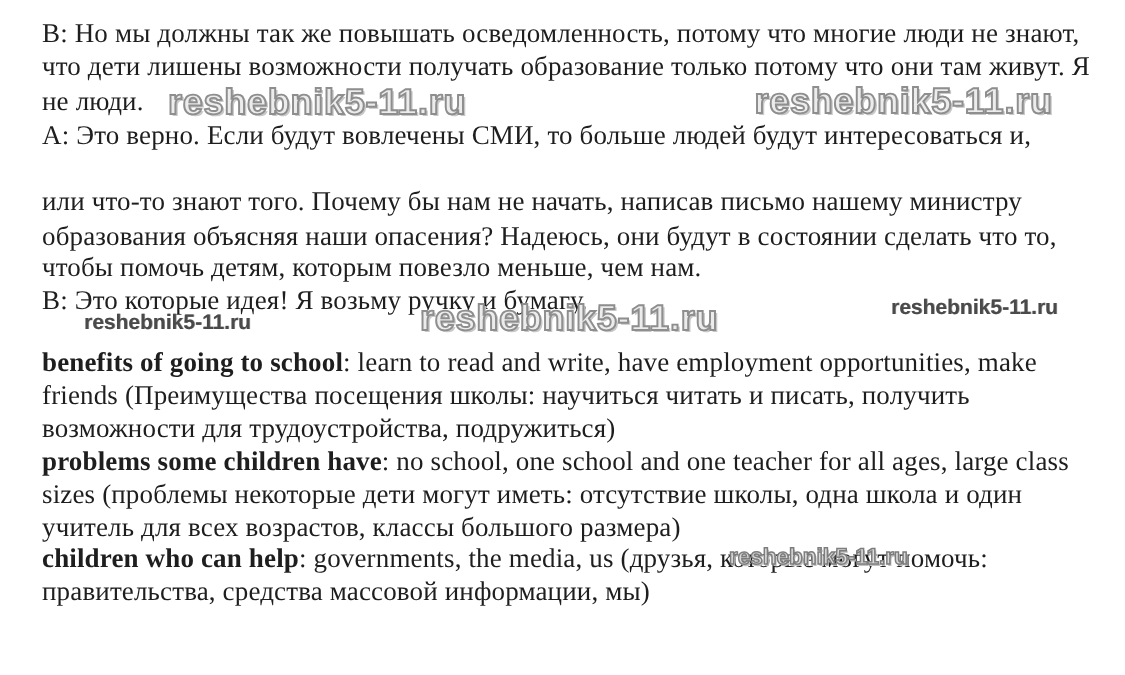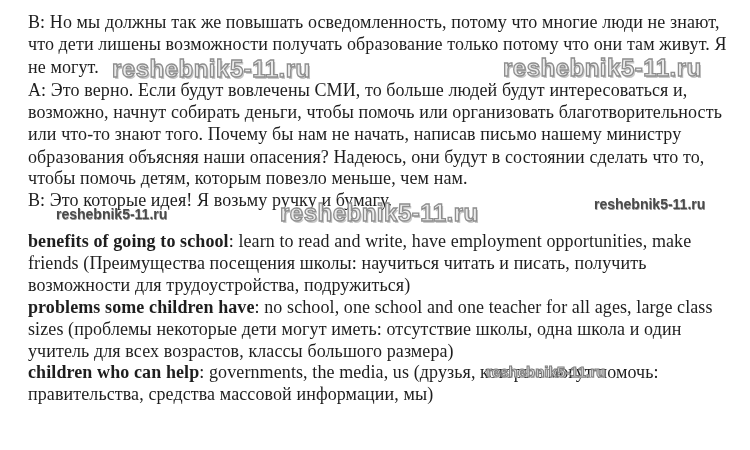--- a/index.html
+++ b/index.html
@@ -52,23 +52,22 @@
     text-shadow: 1px 1px 0 #c0c0c0;
   }
 </style>
 </head>
 <body>
 
 <div class="page">
 
   <div class="line" style="top:12px"><span class="b"></span><span>В: Но мы должны так же повышать осведомленность, потому что многие люди не знают,</span></div>
   <div class="line" style="top:34px"><span class="b"></span><span>что дети лишены возможности получать образование только потому что они там живут. Я</span></div>
-  <div class="line" style="top:57px"><span class="b"></span><span>не могут.</span></div>
+  <div class="line" style="top:57px"><span class="b"></span><span>не люди.</span></div>
   <div class="line" style="top:80px"><span class="b"></span><span>А: Это верно. Если будут вовлечены СМИ, то больше людей будут интересоваться и,</span></div>
-  <div class="line" style="top:102px"><span class="b"></span><span>возможно, начнут собирать деньги, чтобы помочь или организовать благотворительность</span></div>
   <div class="line" style="top:124px"><span class="b"></span><span>или что-то знают того. Почему бы нам не начать, написав письмо нашему министру</span></div>
   <div class="line" style="top:147px"><span class="b"></span><span>образования объясняя наши опасения? Надеюсь, они будут в состоянии сделать что то,</span></div>
   <div class="line" style="top:168px"><span class="b"></span><span>чтобы помочь детям, которым повезло меньше, чем нам.</span></div>
   <div class="line" style="top:190px"><span class="b"></span><span>В: Это которые идея! Я возьму ручку и бумагу.</span></div>
 
   <div class="line" style="top:231px"><span class="b">benefits of going to school</span><span>: learn to read and write, have employment opportunities, make</span></div>
   <div class="line" style="top:253px"><span class="b"></span><span>friends (Преимущества посещения школы: научиться читать и писать, получить</span></div>
   <div class="line" style="top:275px"><span class="b"></span><span>возможности для трудоустройства, подружиться)</span></div>
   <div class="line" style="top:297px"><span class="b">problems some children have</span><span>: no school, one school and one teacher for all ages, large class</span></div>
   <div class="line" style="top:319px"><span class="b"></span><span>sizes (проблемы некоторые дети могут иметь: отсутствие школы, одна школа и один</span></div>

